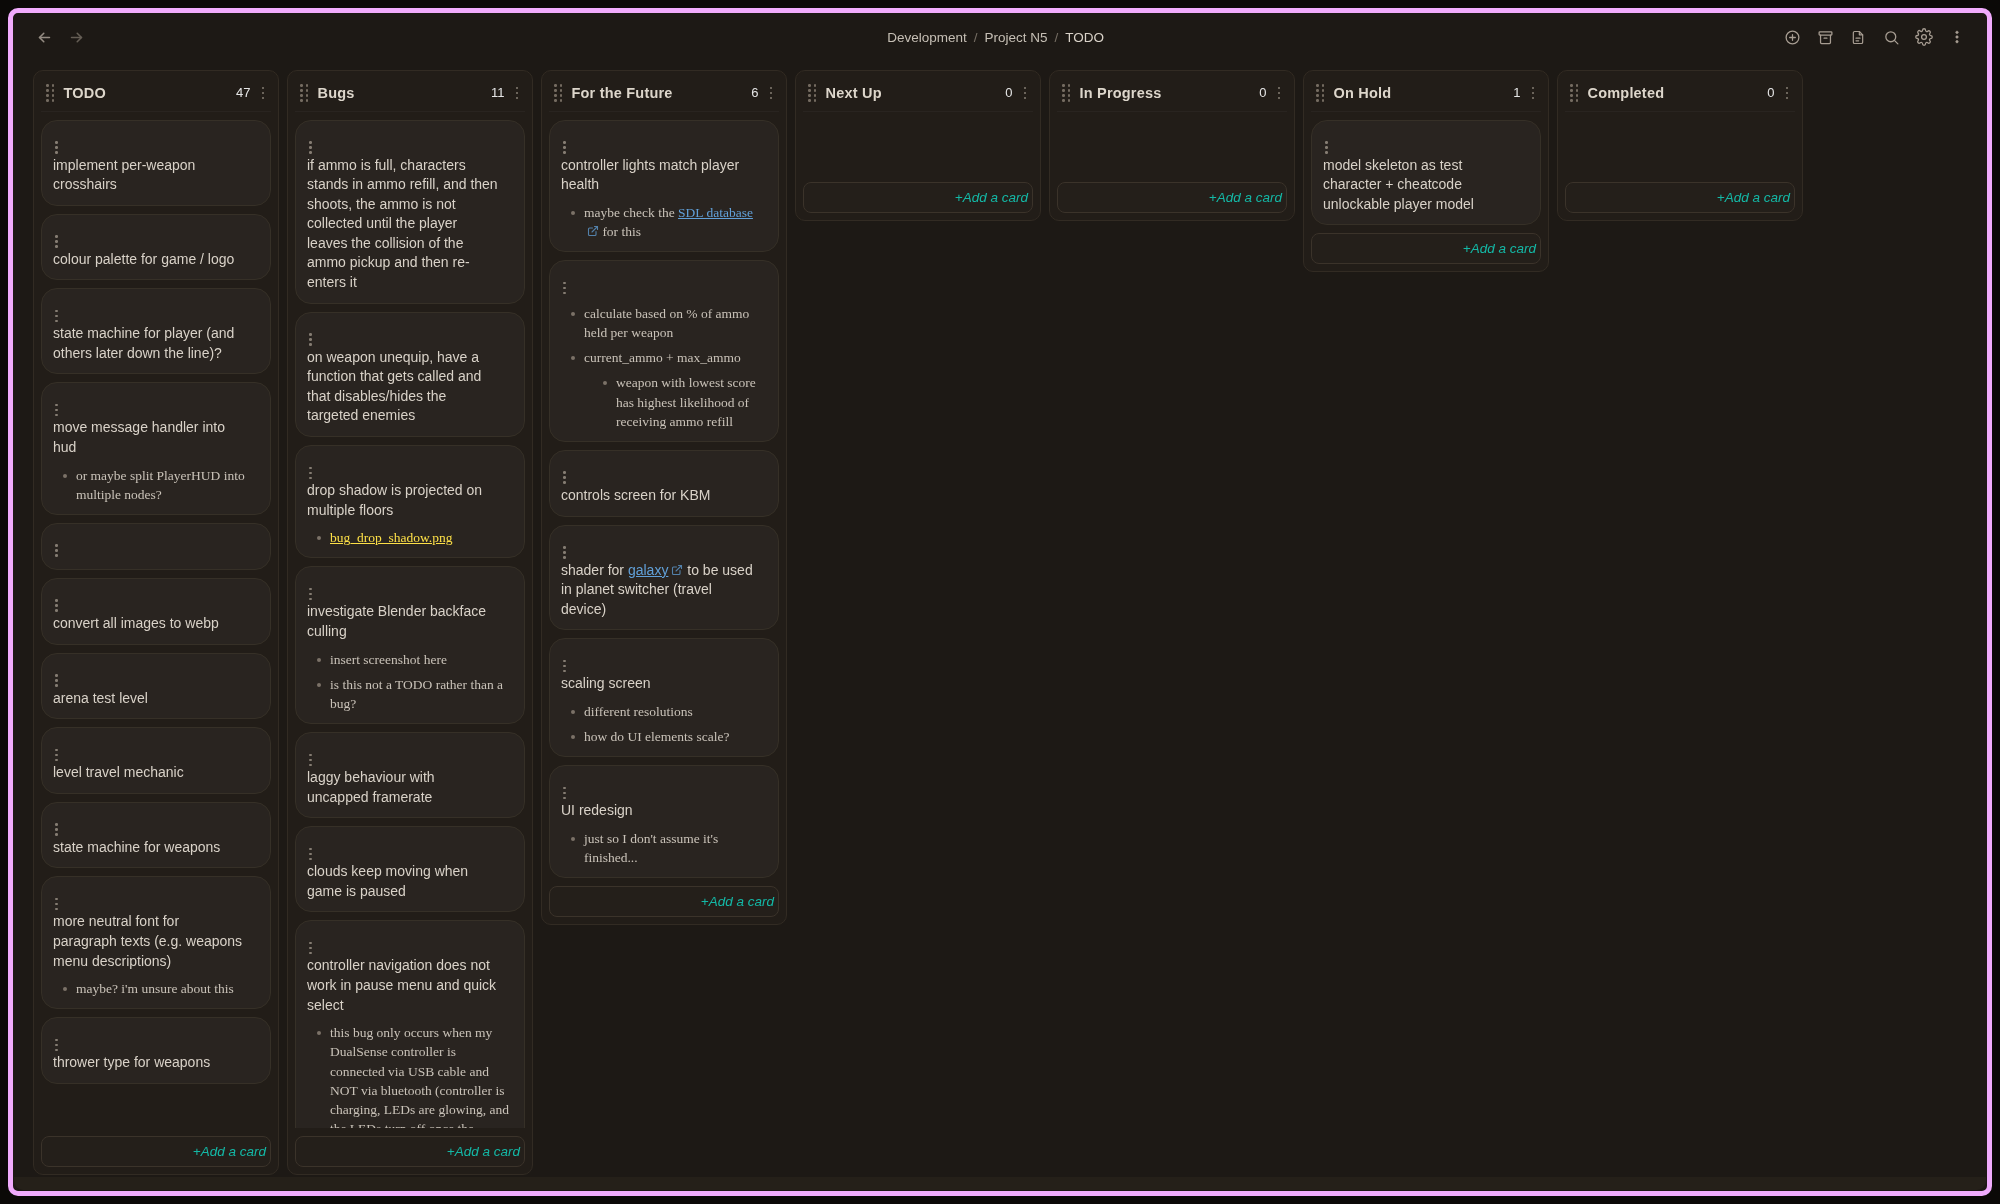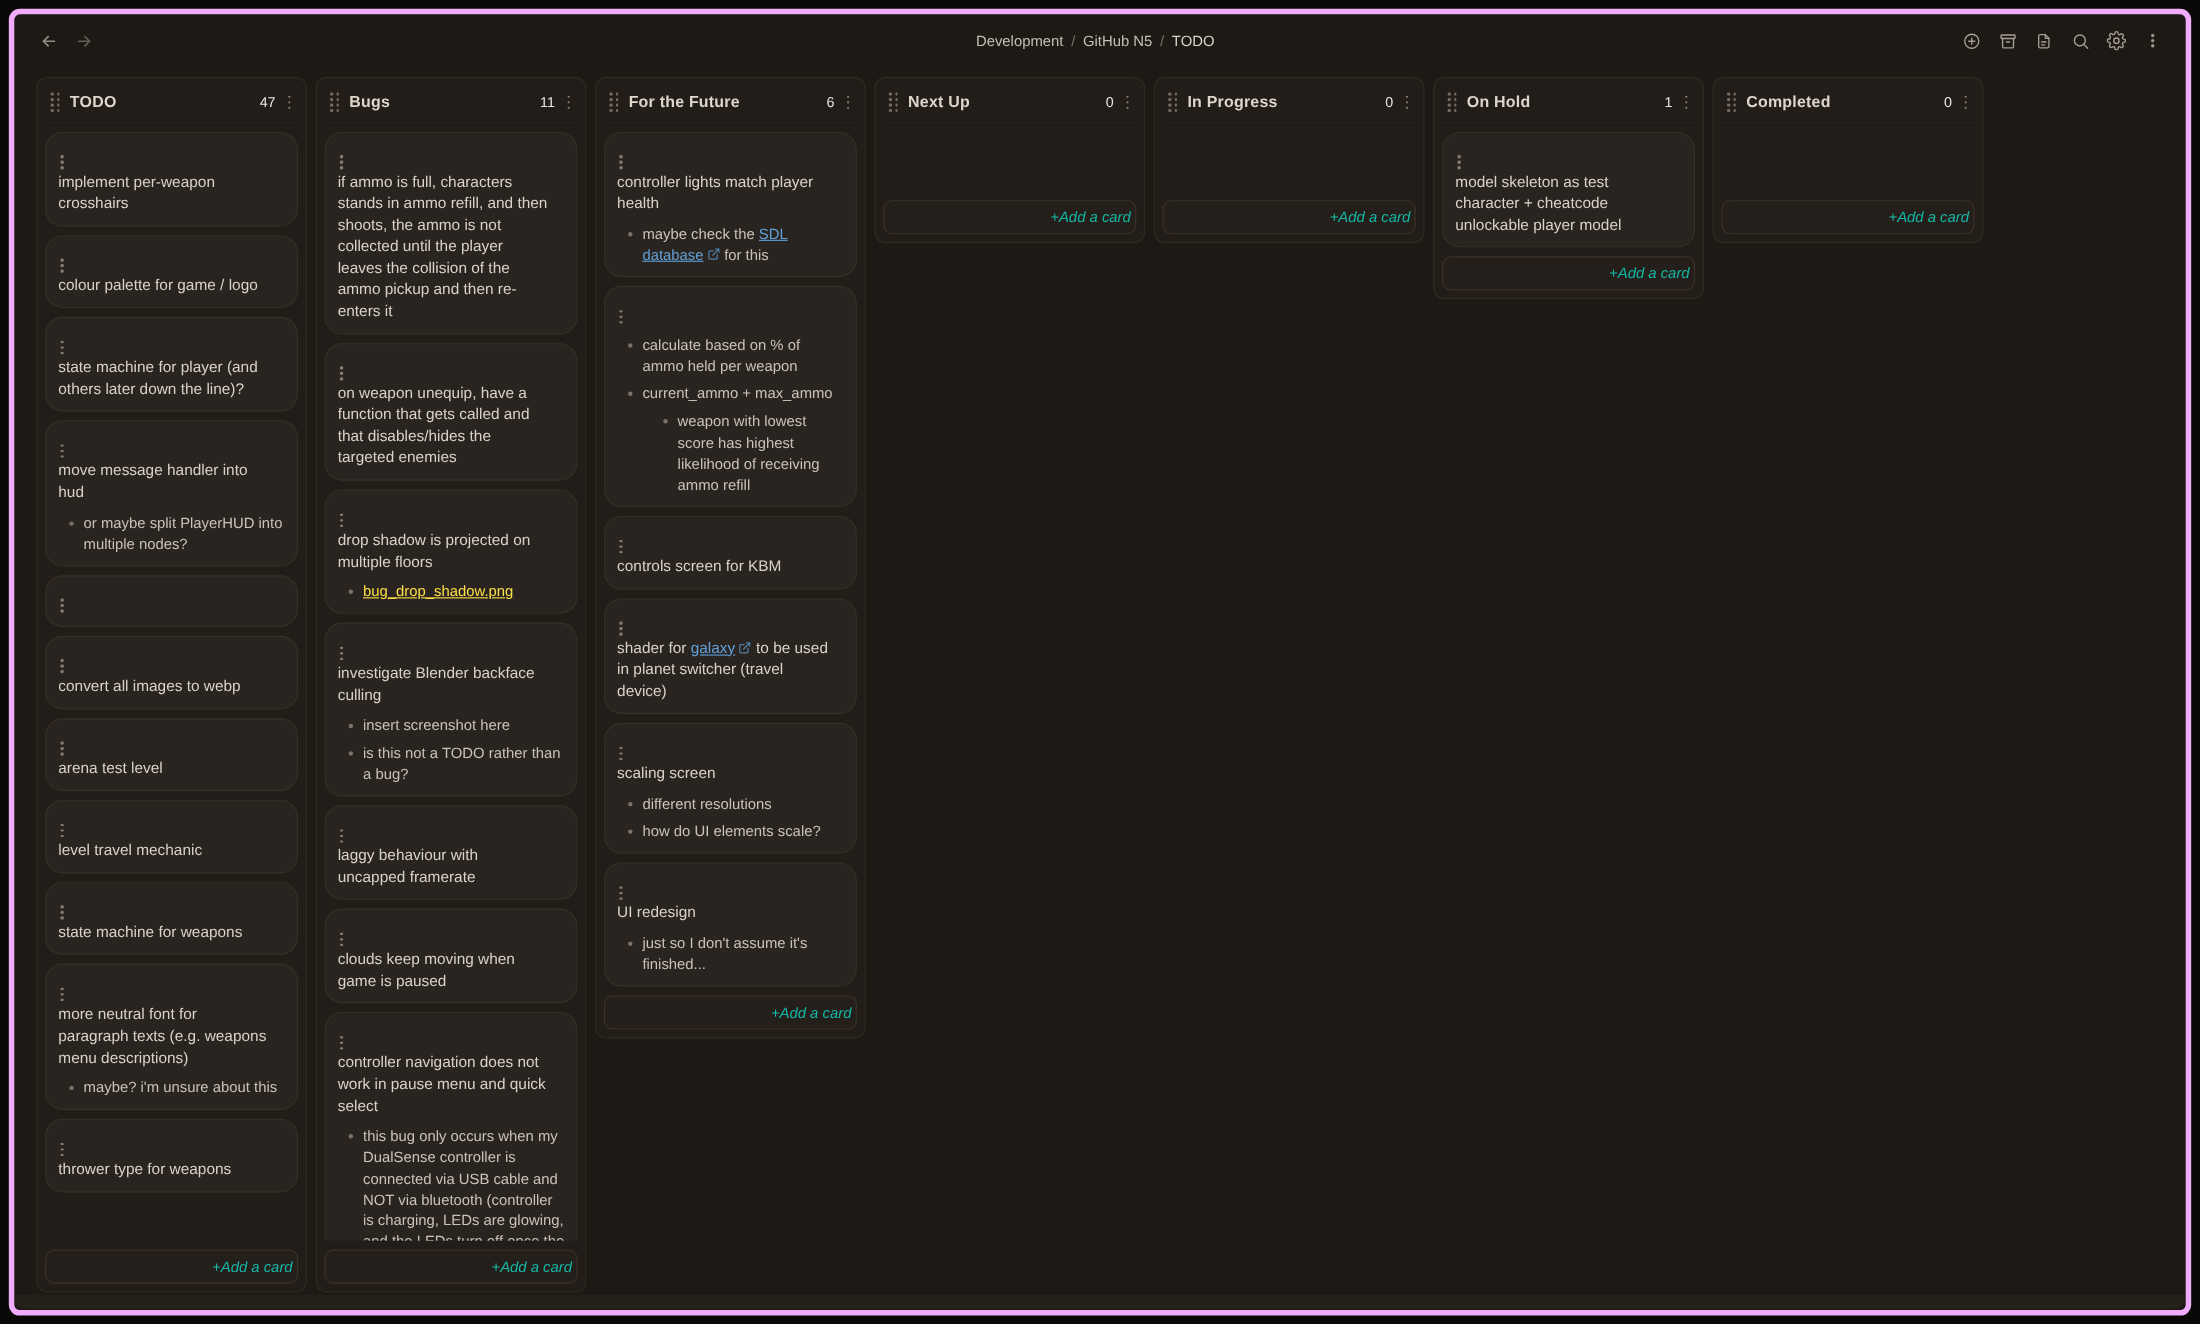--- a/index.html
+++ b/index.html
@@ -59,21 +59,21 @@
     display:inline-flex;flex-direction:column;gap:2.5px;align-items:center;padding:2px;
   }
   .kebab i{width:2.5px;height:2.5px;border-radius:50%;background:#857c72;}
   .cards{flex:1 1 auto;min-height:0;overflow:hidden;display:flex;flex-direction:column;gap:8px;}
   .cards.empty{min-height:54px;flex:0 0 auto;}
   .card{
     position:relative;background:#292420;border:1px solid #363027;border-radius:16px;
     padding:9px 11px 10px 11px;color:#d9d2c8;font-size:14px;line-height:1.4;flex:0 0 auto;cursor:pointer;
   }
   .card .c-title{padding-right:14px;}
-  .c-bullets{margin-top:8px;display:flex;flex-direction:column;gap:6px;}
+  .c-bullets{margin-top:8px;display:flex;flex-direction:column;gap:6px;font-family:Liberation Serif, serif;}
   .b-row{display:flex;gap:9px;font-size:13.5px;color:#c9c2b8;line-height:1.42;}
   .b-row.lvl1{margin-left:10px;}
   .b-row.lvl2{margin-left:42px;}
   .b-dot{width:4px;height:4px;border-radius:50%;background:#7b7267;margin-top:8px;flex:0 0 auto;}
   .lnk{text-decoration:underline;cursor:pointer;}
   .lnk.blue{color:#61a0d8;}
   .lnk.orange{color:#fde047;}
   .ext-icn{display:inline-block;margin-left:3px;opacity:.75;vertical-align:-1px;}
   .moai{
     display:inline-block;width:14px;height:16px;margin-left:4px;vertical-align:-3px;
@@ -103,21 +103,21 @@
         <svg width="17" height="17" viewBox="0 0 24 24" fill="none" stroke-width="2.2" stroke-linecap="round" stroke-linejoin="round">
             <path d="M5 12h14"></path>
             <path d="M13 6l6 6-6 6"></path>
           </svg>
       </span>
     </div>
 
     <div class="breadcrumb">
       <span class="crumb">Development</span>
       <span class="sep">/</span>
-      <span class="crumb">GitHub N5</span>
+      <span class="crumb">Project N5</span>
       <span class="sep">/</span>
       <span class="crumb current">TODO</span>
     </div>
 
     <div class="topbar-icons" id="topbar-icons">
         <span class="tb-icn">
           <svg width="17" height="17" viewBox="0 0 24 24" fill="none" stroke-width="1.8" stroke-linecap="round">
             <circle cx="12" cy="12" r="9"></circle>
             <path d="M12 8v8M8 12h8"></path>
           </svg>

